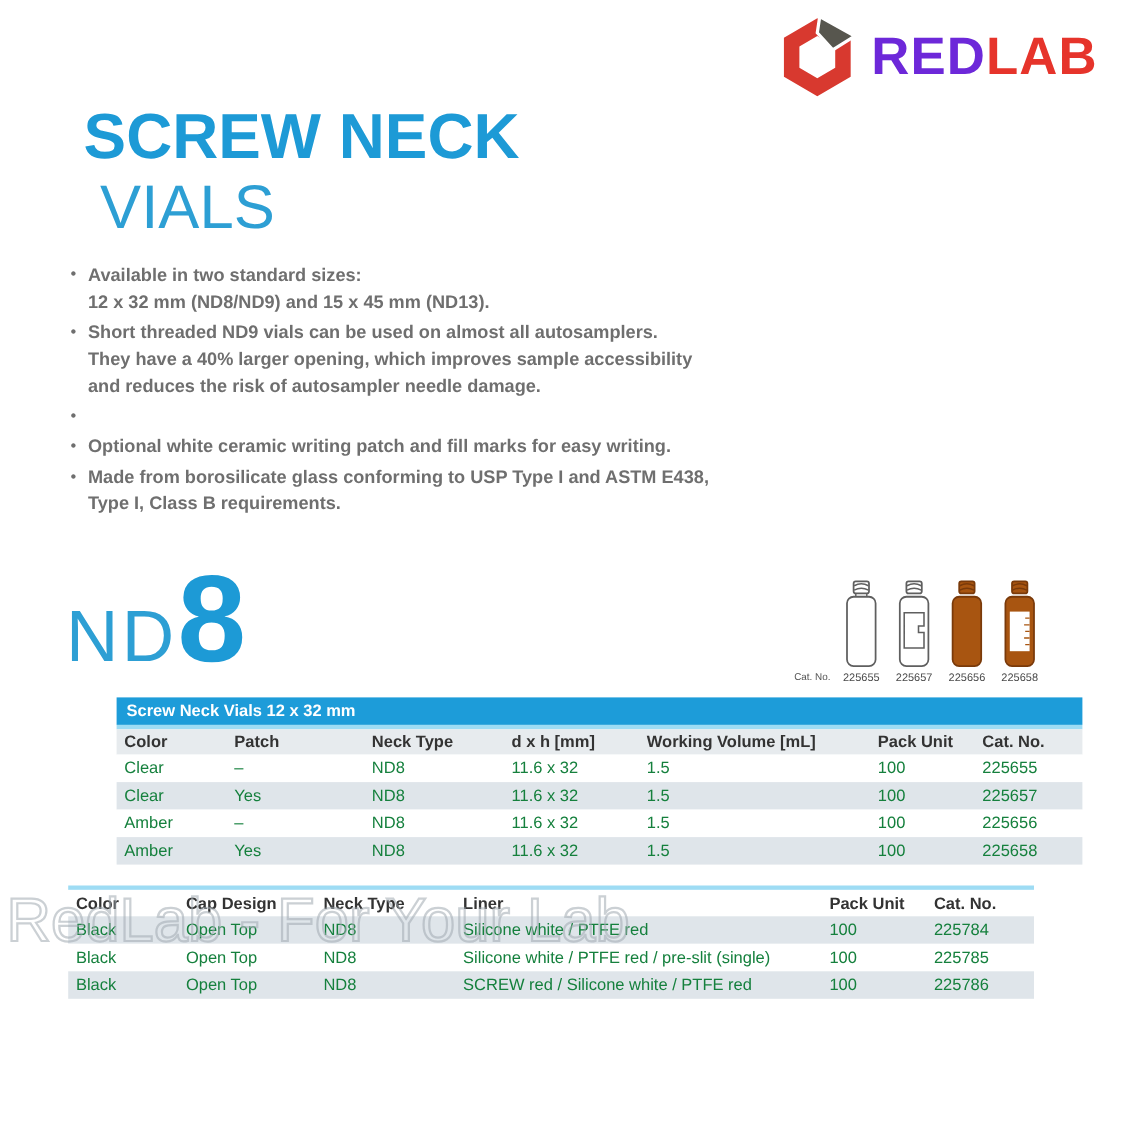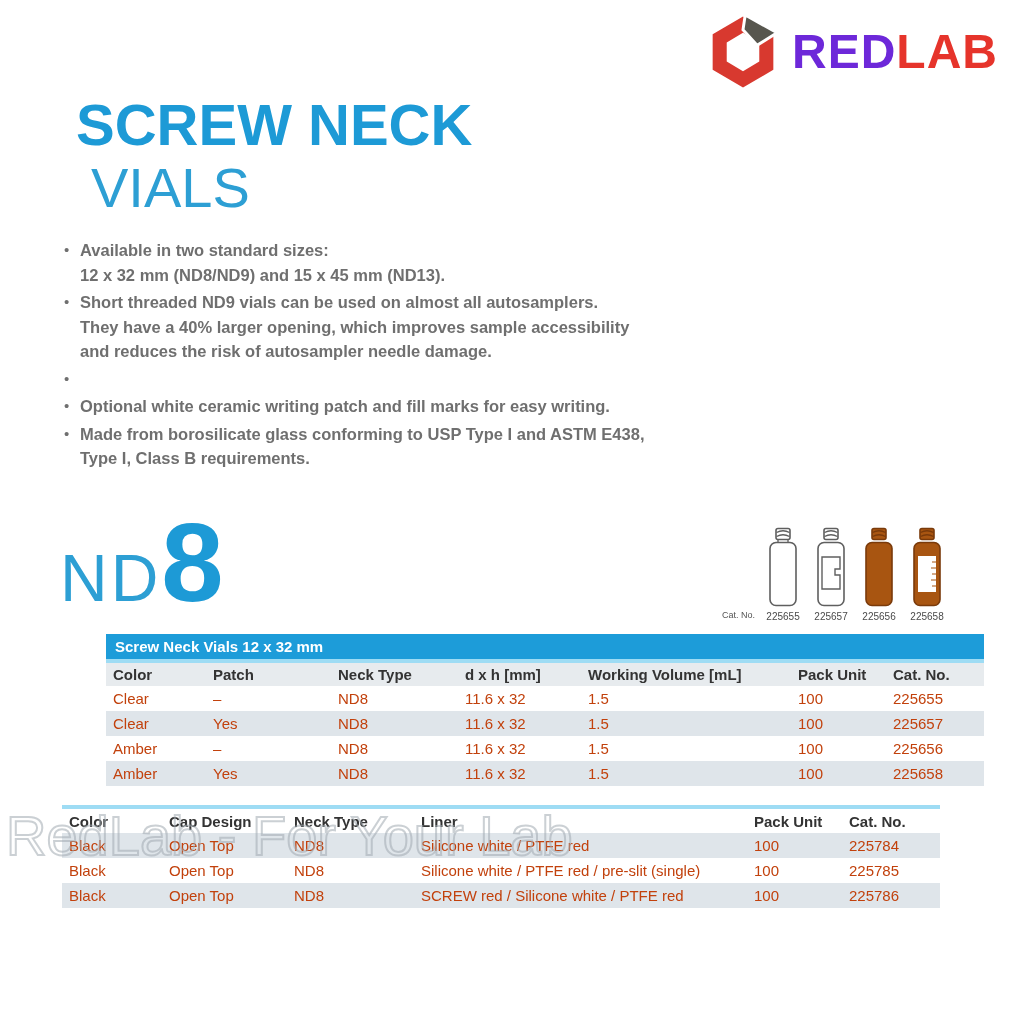--- a/index.html
+++ b/index.html
@@ -33,21 +33,21 @@
   .vialcol{display:flex;flex-direction:column;align-items:center;width:40px;flex:0 0 40px;}
   .vialcol .num{font-size:10px;color:#4a4a4a;margin-top:3px;}
   
   .tbl{position:absolute;left:62px;width:878px;}
   .tbl .bar{background:#1d9cd9;color:#ffffff;font-weight:700;font-size:15px;
             padding-left:9px;display:flex;align-items:center;}
   .tbl .strip{height:4px;background:#9edcf4;}
   .grid{display:grid;align-items:center;}
   .t1 .grid{grid-template-columns:100px 125px 127px 123px 210px 95px 98px;}
   .t2 .grid{grid-template-columns:100px 125px 127px 333px 95px 98px;}
-  .grid > div{padding-left:7px;font-size:15px;color:#c2410c;white-space:nowrap;overflow:hidden;}
+  .grid > div{padding-left:7px;font-size:15px;color:#15803d;white-space:nowrap;overflow:hidden;}
   .grid.head > div{font-weight:700;color:#333333;}
   .rowh23{height:23px;}
   .rowh24{height:24px;}
   .rowh25{height:25px;}
   .rowh26{height:26px;}
   .bg-grey{background:#dfe5ea;}
   .bg-headgrey{background:#e7ebee;}
   .bg-white{background:#ffffff;}
   .t1{top:634px;margin-left:44px;}
   .t2{top:805px;}

